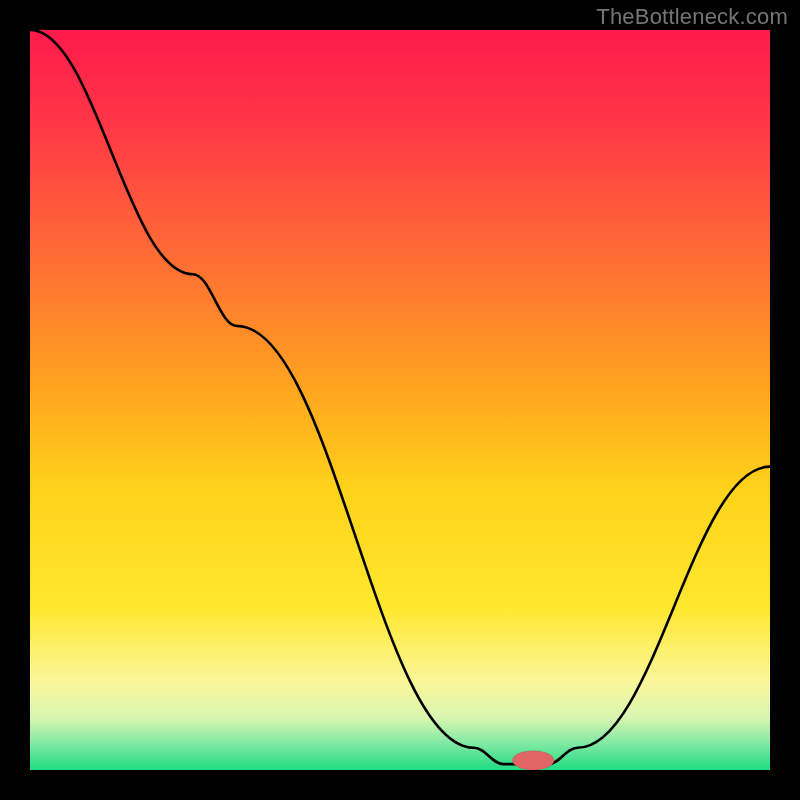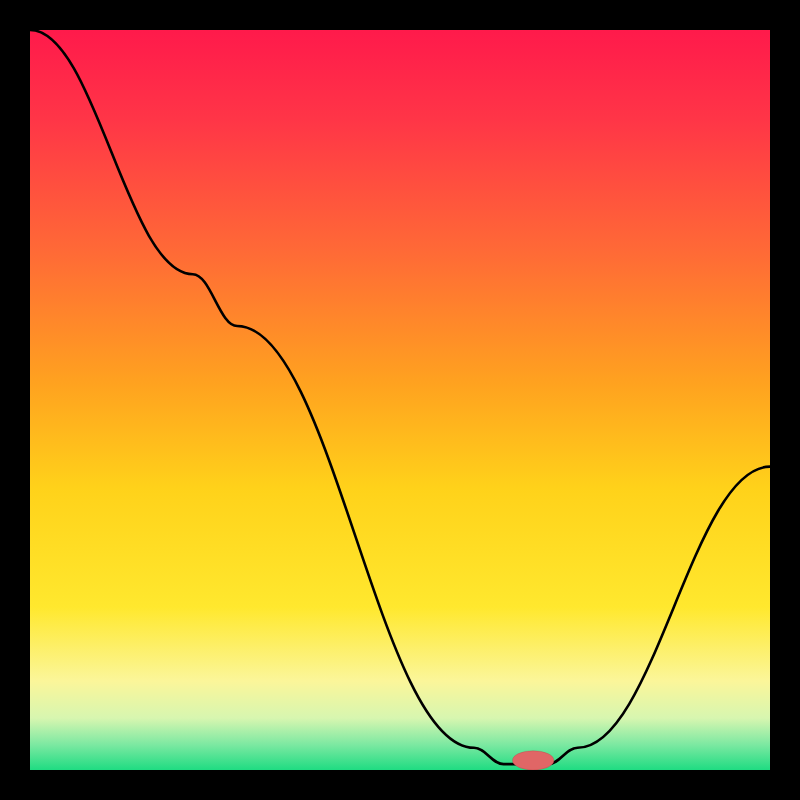--- a/index.html
+++ b/index.html
@@ -31,20 +31,21 @@
     left: 30px;
     top: 30px;
     width: 740px;
     height: 740px;
   }
 </style>
 </head>
 <body>
 
 <div class="frame">
+  <div class="watermark">TheBottleneck.com</div>
 
   <svg class="plot" viewBox="0 0 100 100" preserveAspectRatio="none">
     <defs>
       <linearGradient id="bg-grad" x1="0" y1="0" x2="0" y2="1">
       <stop offset="0%" stop-color="#ff1a4b"></stop>
           <stop offset="12%" stop-color="#ff3547"></stop>
           <stop offset="30%" stop-color="#ff6a36"></stop>
           <stop offset="48%" stop-color="#ffa31f"></stop>
           <stop offset="62%" stop-color="#ffd21a"></stop>
           <stop offset="78%" stop-color="#ffe82e"></stop>

